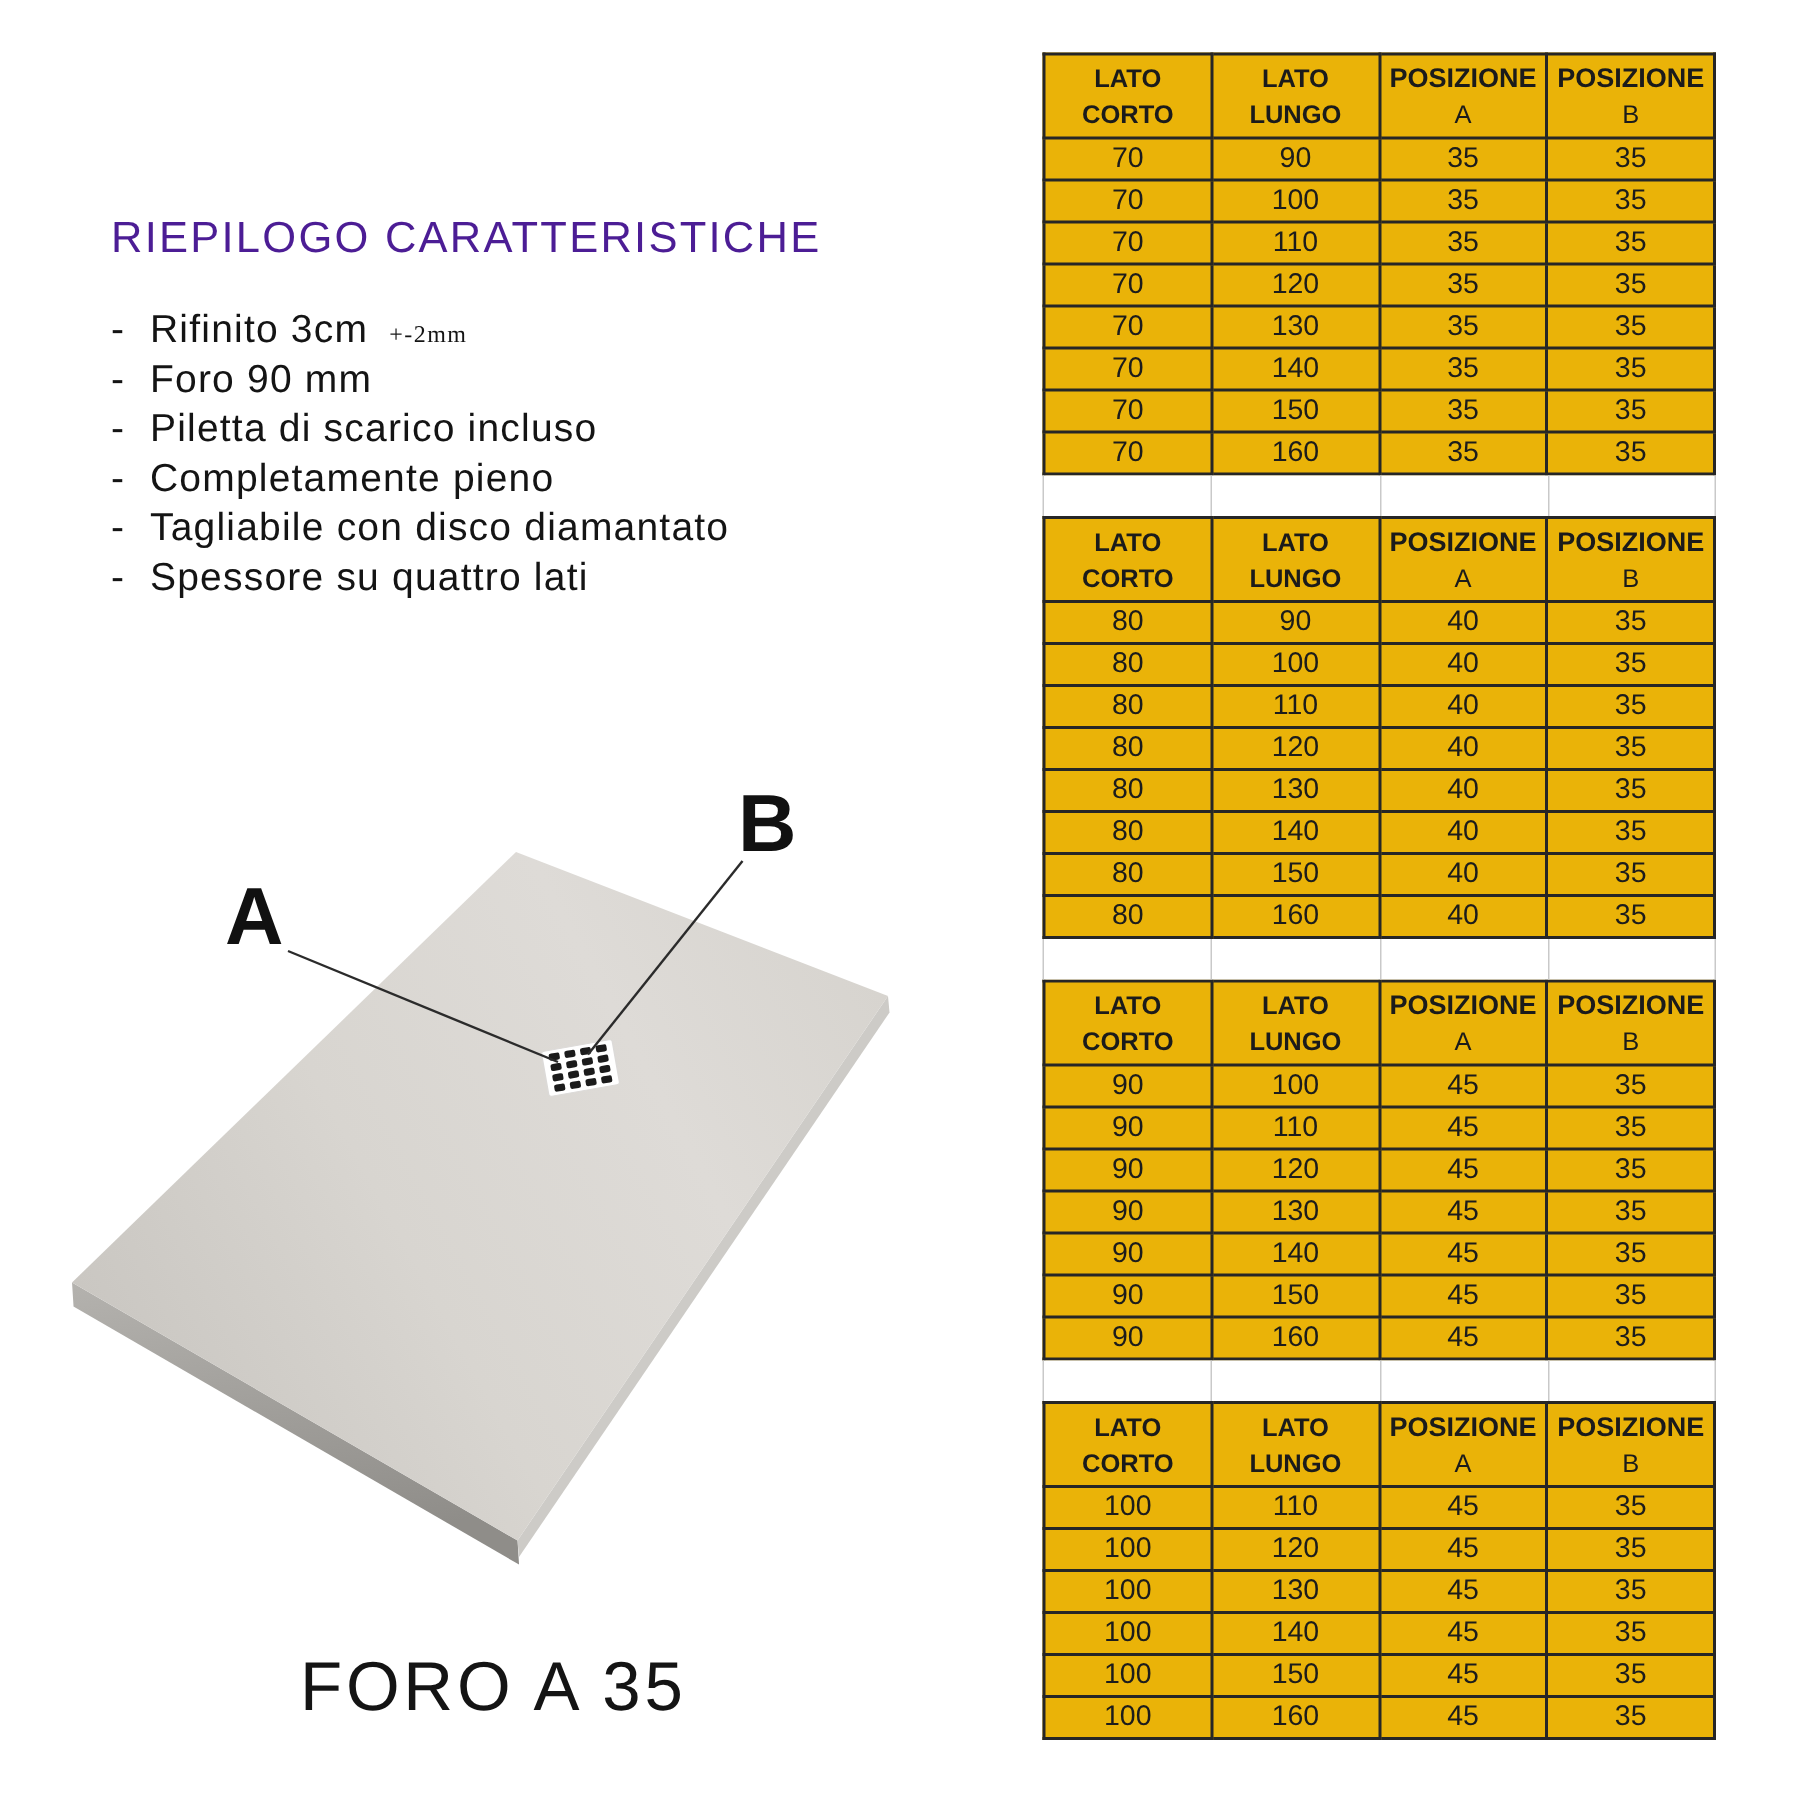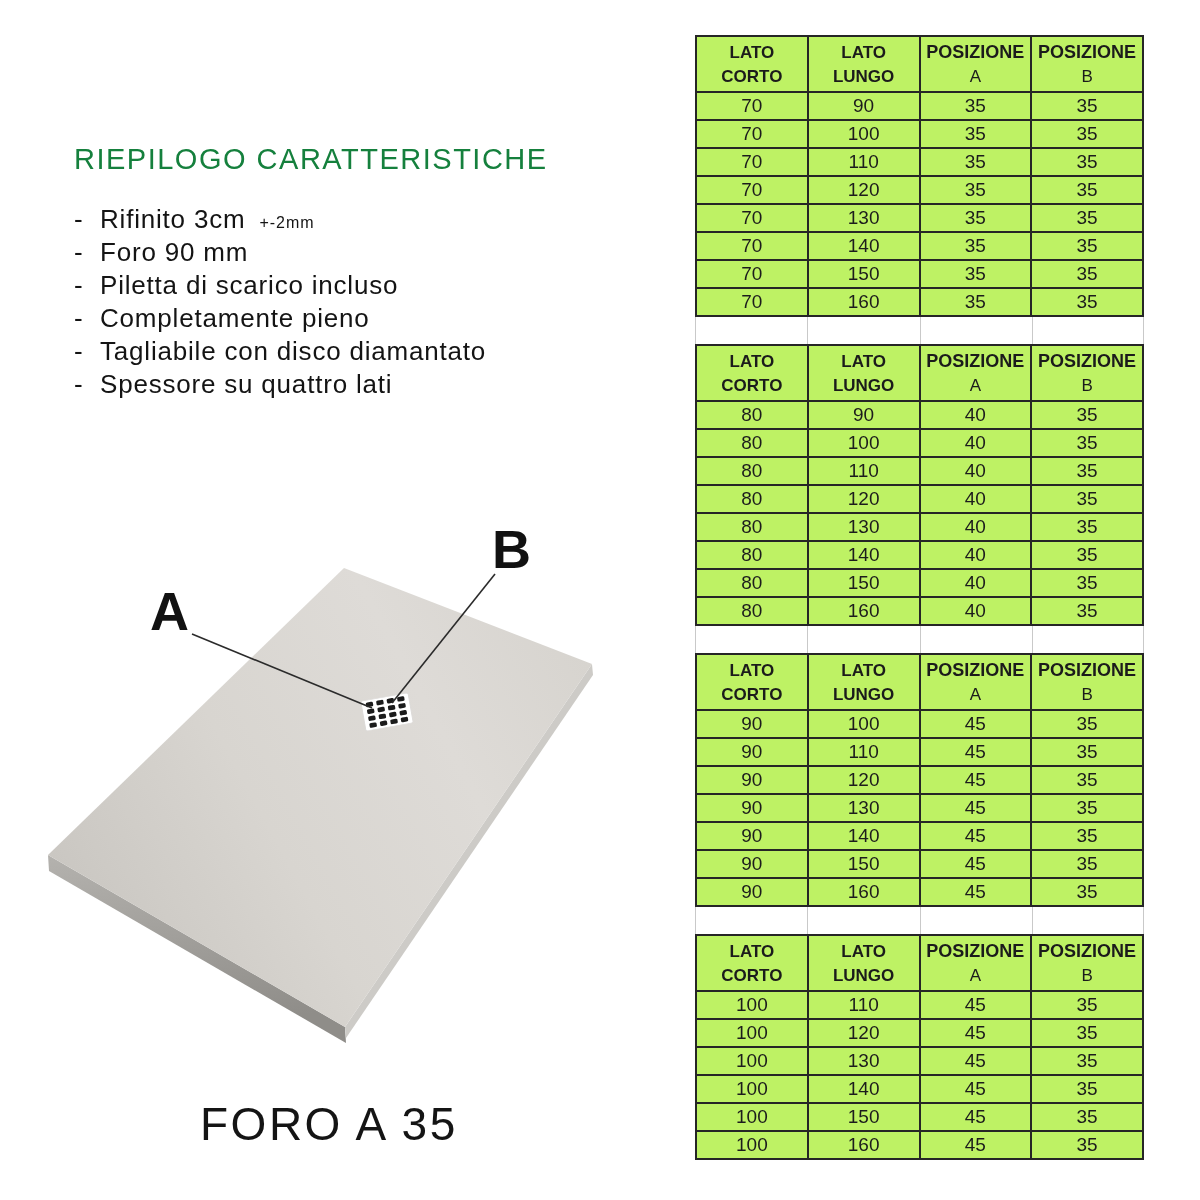--- a/index.html
+++ b/index.html
@@ -3,48 +3,48 @@
 <meta charset="utf-8">
 <style>
   html,body{margin:0;padding:0;background:#ffffff;}
   .page{
     position:relative;width:1200px;height:1200px;background:#ffffff;
     font-family:"Liberation Sans",sans-serif;color:#161616;overflow:hidden;
   }
   
   .title{
     position:absolute;left:74px;top:143px;margin:0;
-    font-size:29px;font-weight:400;letter-spacing:1.5px;color:#15803d;
+    font-size:29px;font-weight:400;letter-spacing:1.5px;color:#4c1d95;
     white-space:nowrap;
   }
   .features{
     position:absolute;left:74px;top:204px;margin:0;padding:0;list-style:none;
   }
   .features li{
     display:flex;align-items:baseline;height:33px;
     font-size:26px;letter-spacing:0.8px;white-space:nowrap;color:#141414;
   }
   .features .bullet{width:26px;flex:0 0 26px;}
-  .features .note{font-size:16px;letter-spacing:1px;margin-left:14px;}
+  .features .note{font-size:16px;letter-spacing:1px;margin-left:14px;font-family:Liberation Serif, serif;}
   
   .illus{position:absolute;left:20px;top:470px;width:660px;height:620px;}
   .illus svg{position:absolute;left:0;top:0;}
   .lab{
     position:absolute;font-size:54px;line-height:1;font-weight:700;color:#111111;
   }
   .lab-a{left:150px;top:584px;}
   .lab-b{left:492px;top:522px;}
   .caption{
     position:absolute;left:200px;top:1097px;
     font-size:46px;font-weight:400;letter-spacing:2.5px;color:#141414;white-space:nowrap;
   }
   
   .tables{position:absolute;left:695px;top:35px;width:449px;}
   table.spec-table{
-    width:100%;border-collapse:collapse;table-layout:fixed;background:#bef264;
+    width:100%;border-collapse:collapse;table-layout:fixed;background:#eab308;
   }
   .spec-table th,.spec-table td{
     border:2px solid #262626;text-align:center;vertical-align:middle;padding:0;
   }
   .spec-table th{height:54px;color:#1b1b1b;font-weight:700;}
   .spec-table th .h1{line-height:25px;}
   .spec-table th .h2{line-height:24px;}
   .spec-table th.col-lato .h1,.spec-table th.col-lato .h2{font-size:17px;font-weight:700;}
   .spec-table th.col-pos .h1{font-size:18px;font-weight:700;}
   .spec-table th.col-pos .h2{font-size:17px;font-weight:400;}

